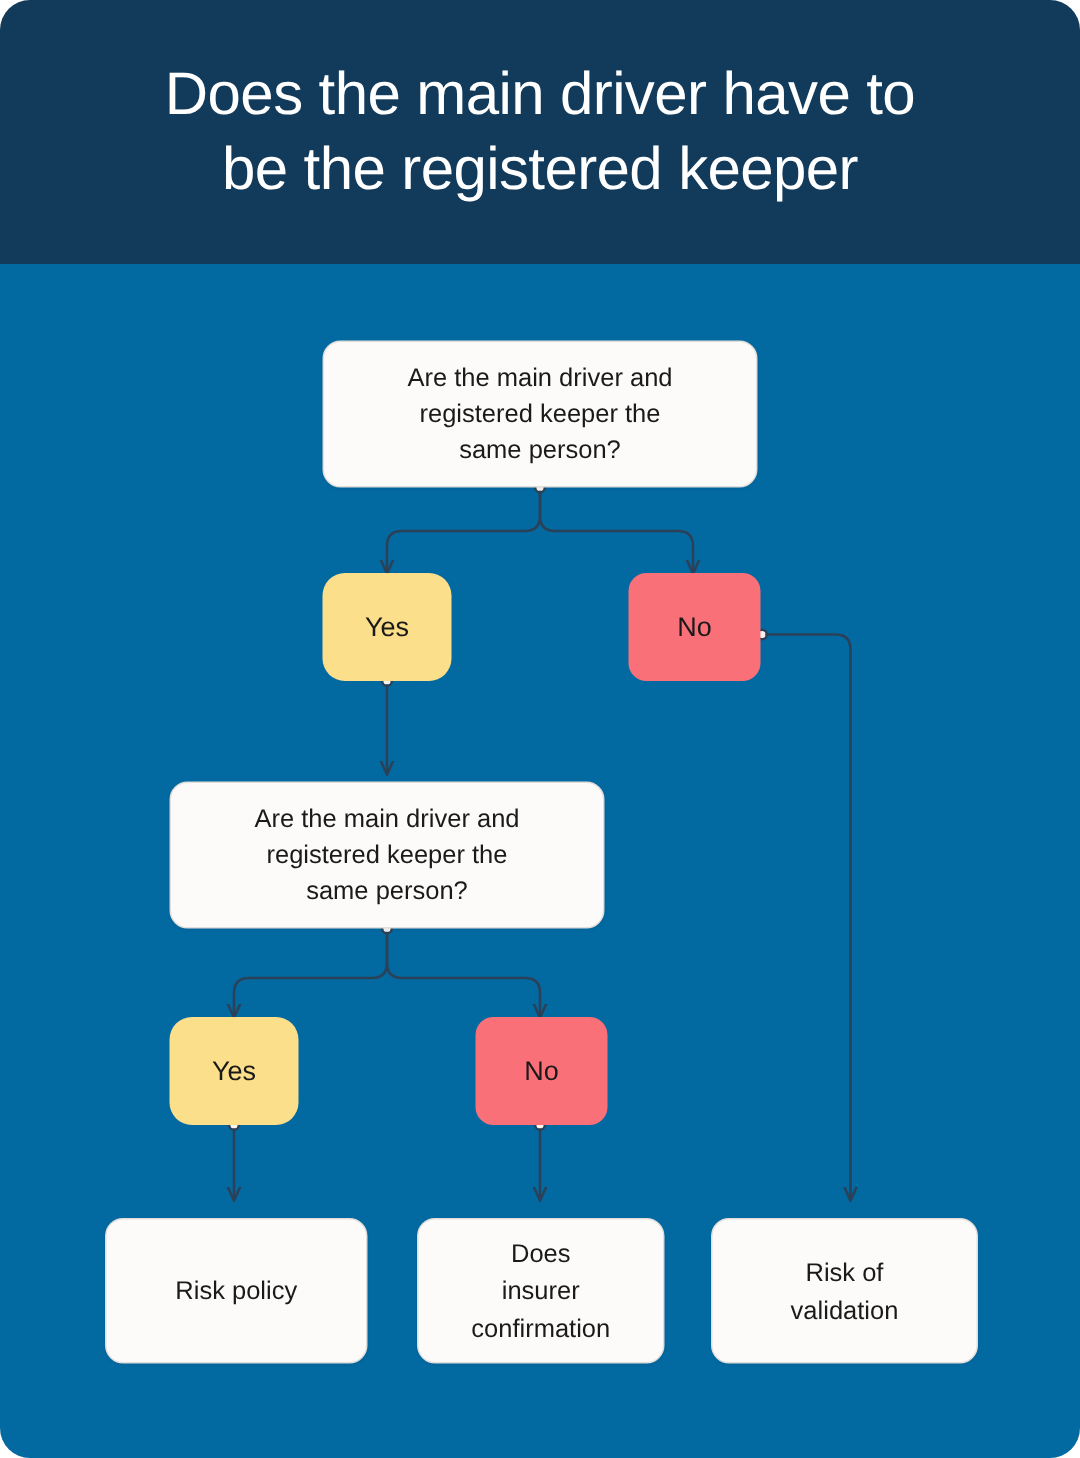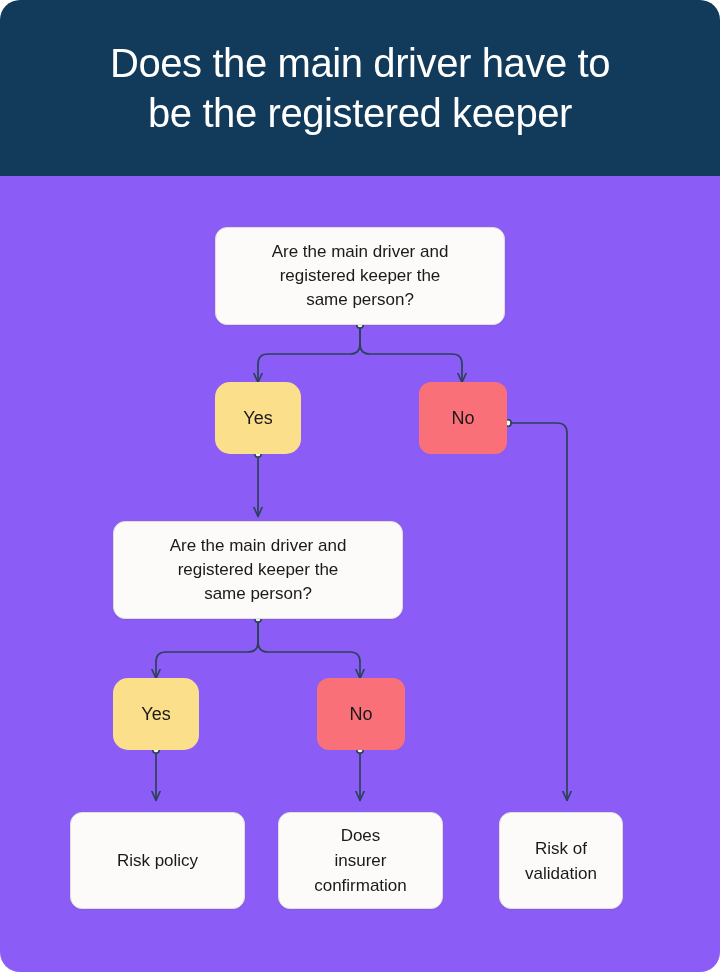--- a/index.html
+++ b/index.html
@@ -47,21 +47,21 @@
     white-space: pre-line;
   }
 
   
   #canvas {
     position: absolute;
     left: 0;
     top: 176px;
     width: 720px;
     height: 796px;
-    background: #8b5cf6;
+    background: #0369a1;
   }
   #edges {
     position: absolute;
     left: 0;
     top: 0;
     width: 720px;
     height: 796px;
     pointer-events: none;
   }
 
@@ -179,19 +179,19 @@
     <div class="node result" style="left:70px; top:636px; width:175px; height:97px;">
       <span class="node-text">Risk policy</span>
     </div>
 
     <div class="node result" style="left:278px; top:636px; width:165px; height:97px;">
       <span class="node-text">Does
 insurer
 confirmation</span>
     </div>
 
-    <div class="node result" style="left:499px; top:636px; width:124px; height:97px;">
+    <div class="node result" style="left:474px; top:636px; width:178px; height:97px;">
       <span class="node-text">Risk of
 validation</span>
     </div>
 
   </div>
 </div>
 
 </body></html>

